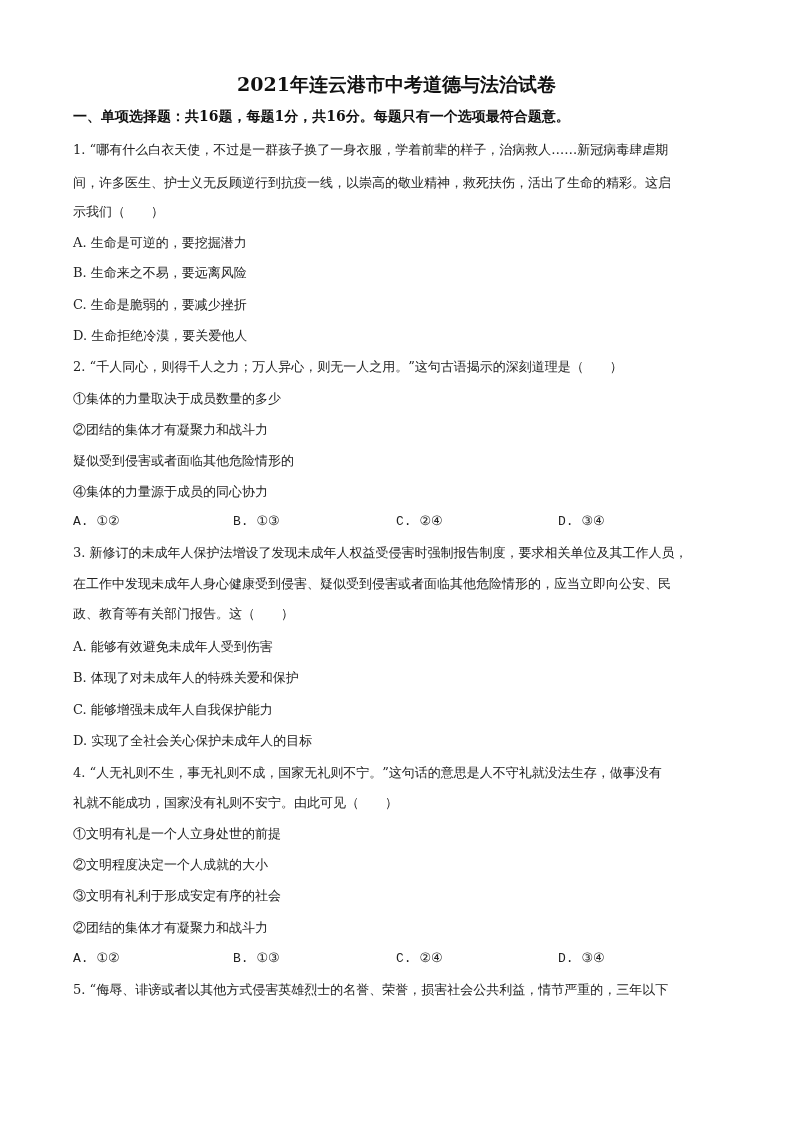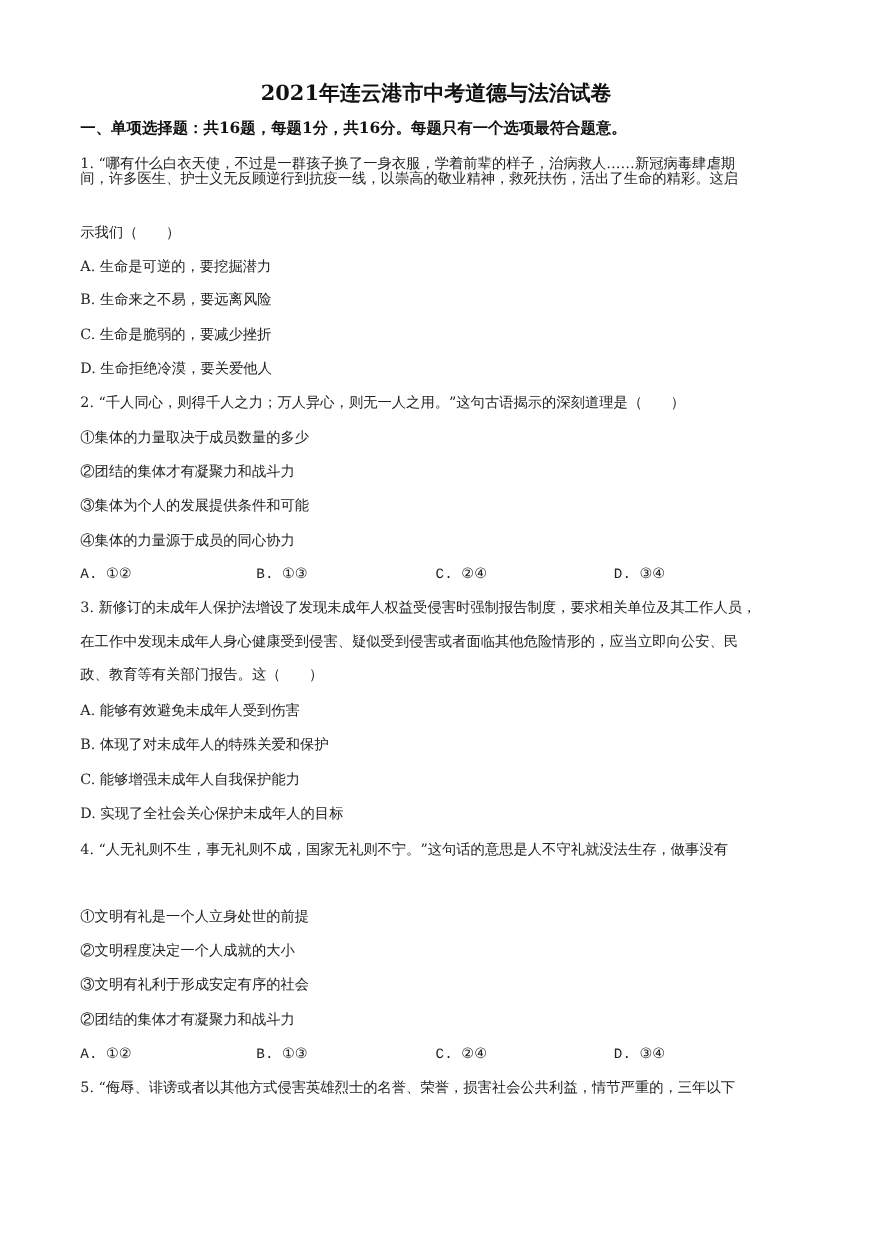--- a/index.html
+++ b/index.html
@@ -35,48 +35,49 @@
   </style>
 </head>
 <body>
 
 <div class="page">
 
   <div class="title">2021年连云港市中考道德与法治试卷</div>
   <div class="section-heading">一、单项选择题：共16题，每题1分，共16分。每题只有一个选项最符合题意。</div>
 
   <div class="line" style="top:141px">1. “哪有什么白衣天使，不过是一群孩子换了一身衣服，学着前辈的样子，治病救人……新冠病毒肆虐期</div>
-  <div class="line" style="top:154px">间，许多医生、护士义无反顾逆行到抗疫一线，以崇高的敬业精神，救死扶伤，活出了生命的精彩。这启</div>
+  <div class="line" style="top:174px">间，许多医生、护士义无反顾逆行到抗疫一线，以崇高的敬业精神，救死扶伤，活出了生命的精彩。这启</div>
   <div class="line" style="top:203px">示我们（　　）</div>
   <div class="line" style="top:234px">A. 生命是可逆的，要挖掘潜力</div>
   <div class="line" style="top:264px">B. 生命来之不易，要远离风险</div>
   <div class="line" style="top:296px">C. 生命是脆弱的，要减少挫折</div>
   <div class="line" style="top:327px">D. 生命拒绝冷漠，要关爱他人</div>
 
   <div class="line" style="top:358px">2. “千人同心，则得千人之力；万人异心，则无一人之用。”这句古语揭示的深刻道理是（　　）</div>
   <div class="line" style="top:390px">①集体的力量取决于成员数量的多少</div>
   <div class="line" style="top:421px">②团结的集体才有凝聚力和战斗力</div>
-  <div class="line" style="top:452px">③集体为个人的发展提供条件和可能</div>
+  <div class="line" style="top:452px">疑似受到侵害或者面临其他危险情形的</div>
   <div class="line" style="top:483px">④集体的力量源于成员的同心协力</div>
   <div class="opt-row" style="top:513px">
     <span class="opt" style="left:0px">A. ①②</span>
     <span class="opt" style="left:160px">B. ①③</span>
     <span class="opt" style="left:323px">C. ②④</span>
     <span class="opt" style="left:485px">D. ③④</span>
   </div>
 
   <div class="line" style="top:544px">3. 新修订的未成年人保护法增设了发现未成年人权益受侵害时强制报告制度，要求相关单位及其工作人员，</div>
   <div class="line" style="top:575px">在工作中发现未成年人身心健康受到侵害、疑似受到侵害或者面临其他危险情形的，应当立即向公安、民</div>
   <div class="line" style="top:605px">政、教育等有关部门报告。这（　　）</div>
   <div class="line" style="top:638px">A. 能够有效避免未成年人受到伤害</div>
   <div class="line" style="top:669px">B. 体现了对未成年人的特殊关爱和保护</div>
   <div class="line" style="top:701px">C. 能够增强未成年人自我保护能力</div>
   <div class="line" style="top:732px">D. 实现了全社会关心保护未成年人的目标</div>
 
   <div class="line" style="top:764px">4. “人无礼则不生，事无礼则不成，国家无礼则不宁。”这句话的意思是人不守礼就没法生存，做事没有</div>
+  <div class="line" style="top:794px">礼就不能成功，国家没有礼则不安宁。由此可见（　　）</div>
   <div class="line" style="top:825px">①文明有礼是一个人立身处世的前提</div>
   <div class="line" style="top:856px">②文明程度决定一个人成就的大小</div>
   <div class="line" style="top:887px">③文明有礼利于形成安定有序的社会</div>
   <div class="line" style="top:919px">②团结的集体才有凝聚力和战斗力</div>
   <div class="opt-row" style="top:950px">
     <span class="opt" style="left:0px">A. ①②</span>
     <span class="opt" style="left:160px">B. ①③</span>
     <span class="opt" style="left:323px">C. ②④</span>
     <span class="opt" style="left:485px">D. ③④</span>
   </div>

